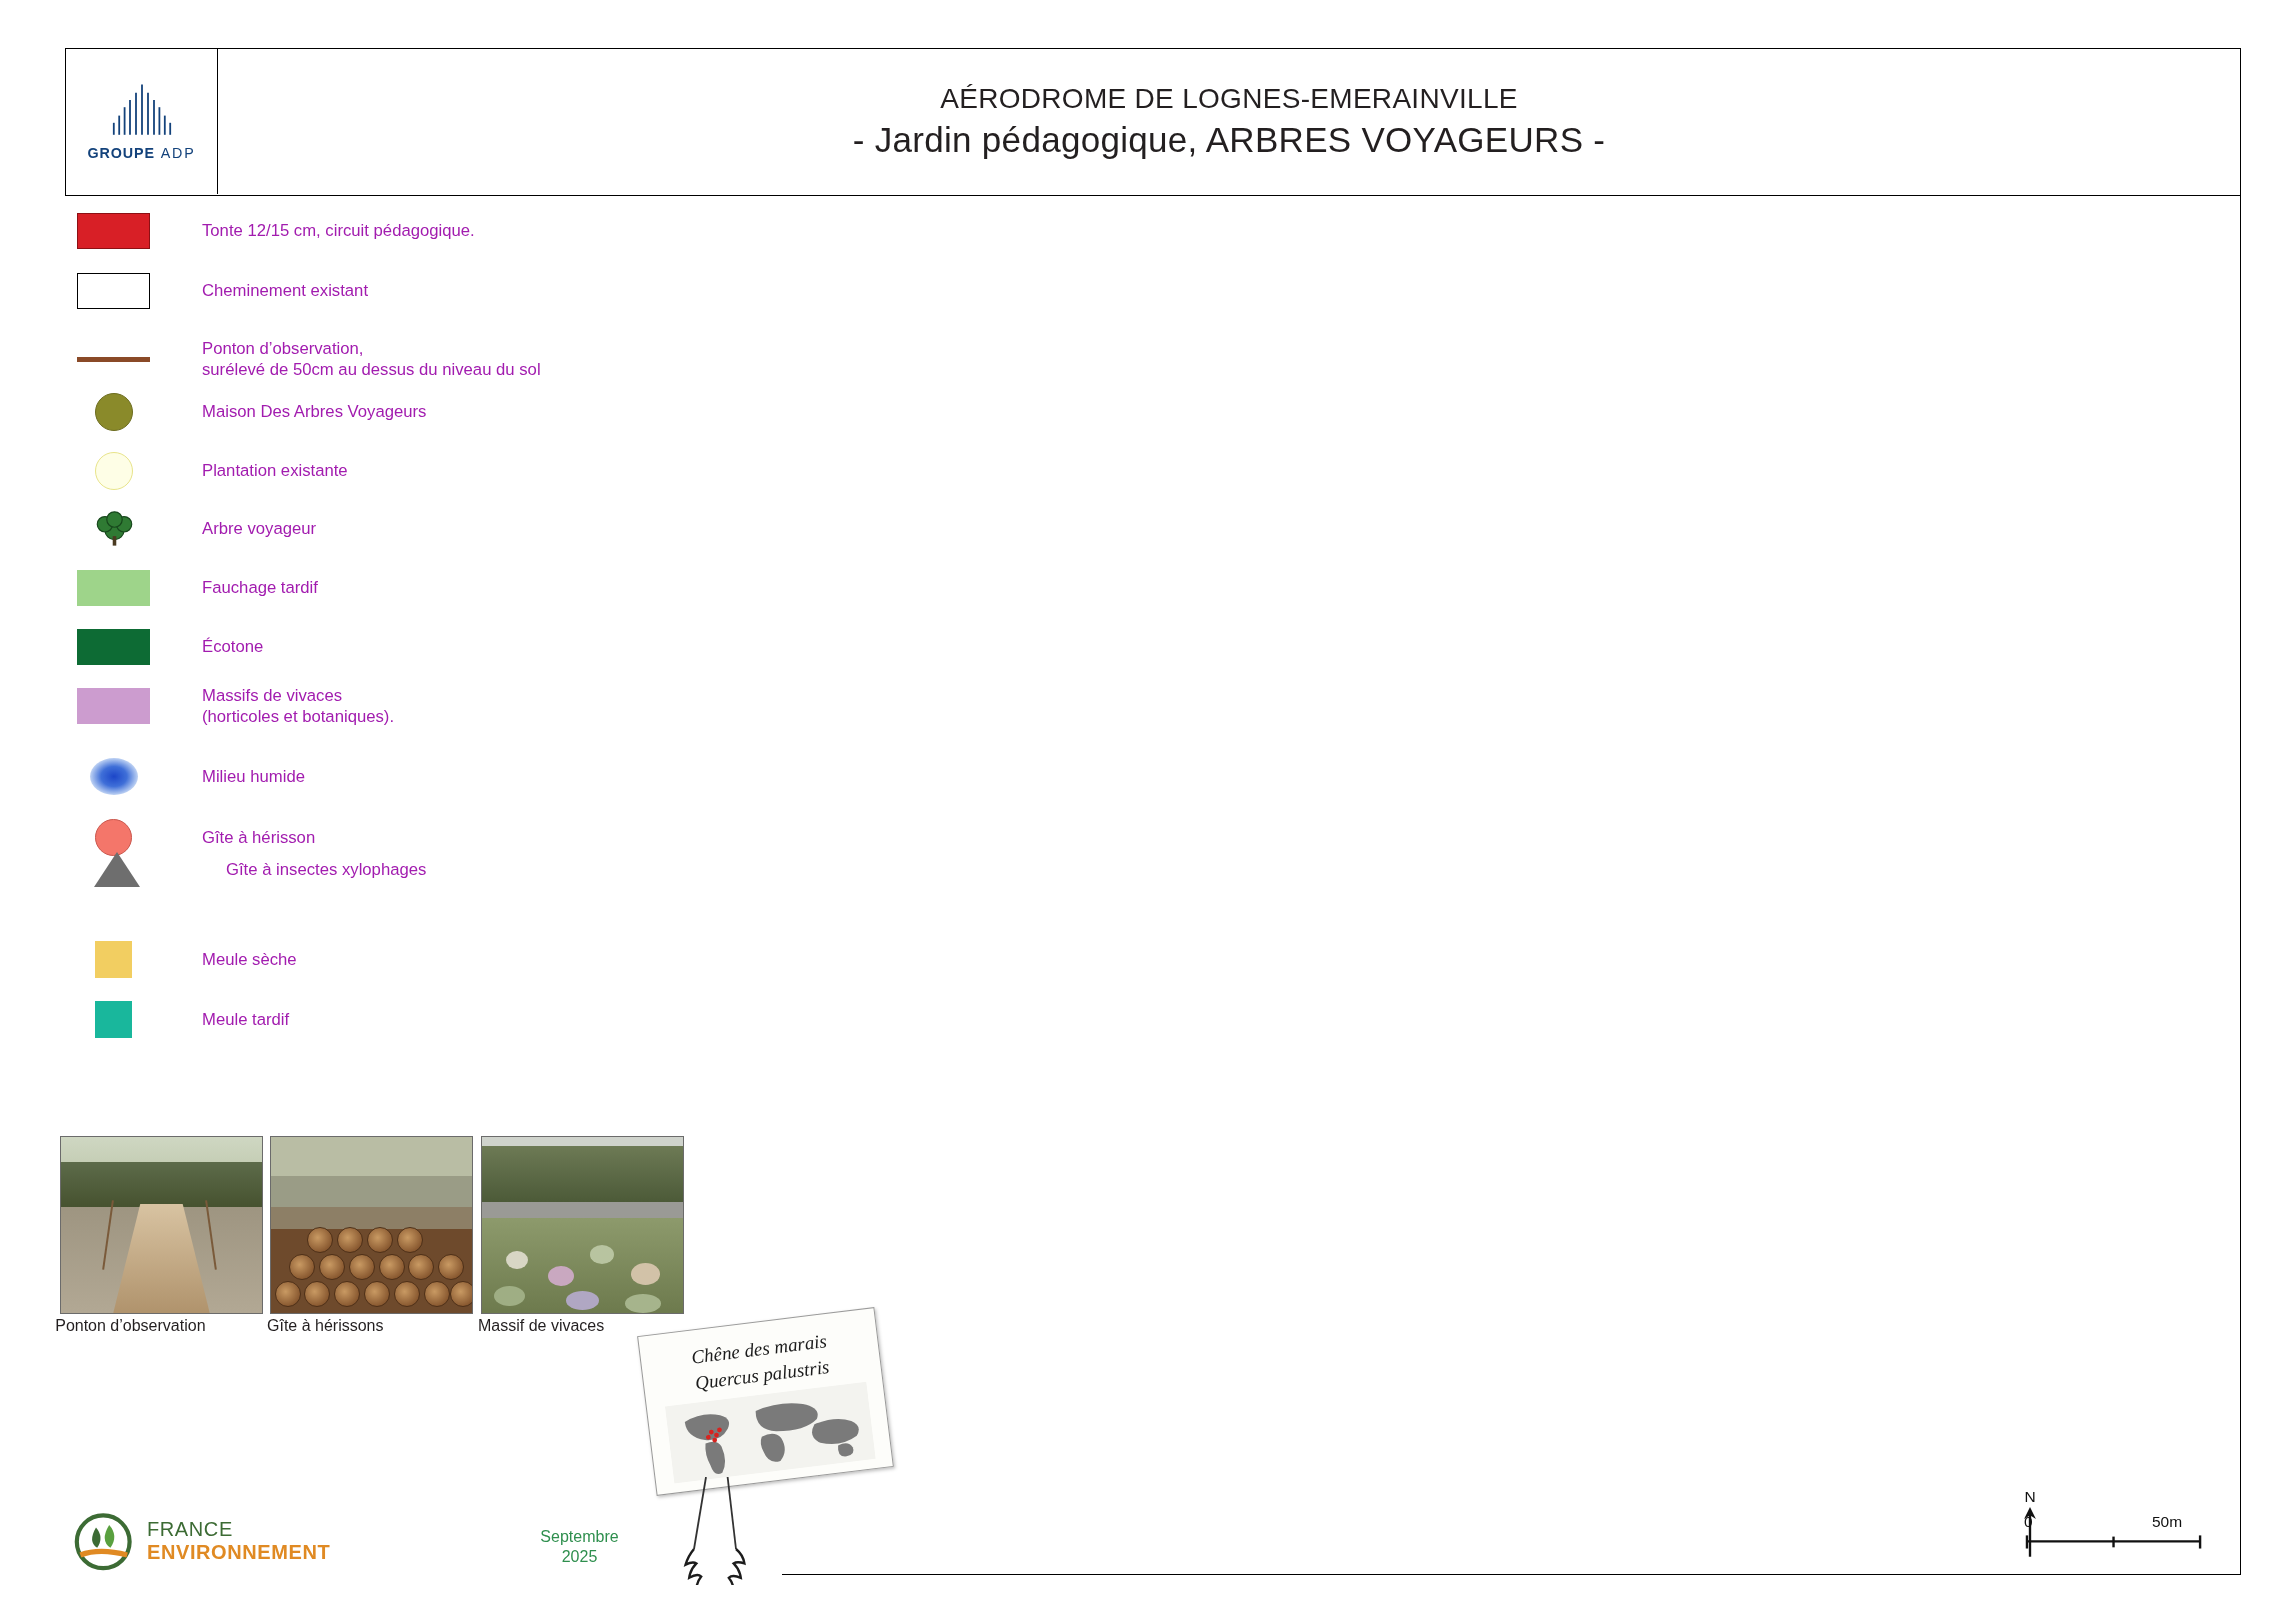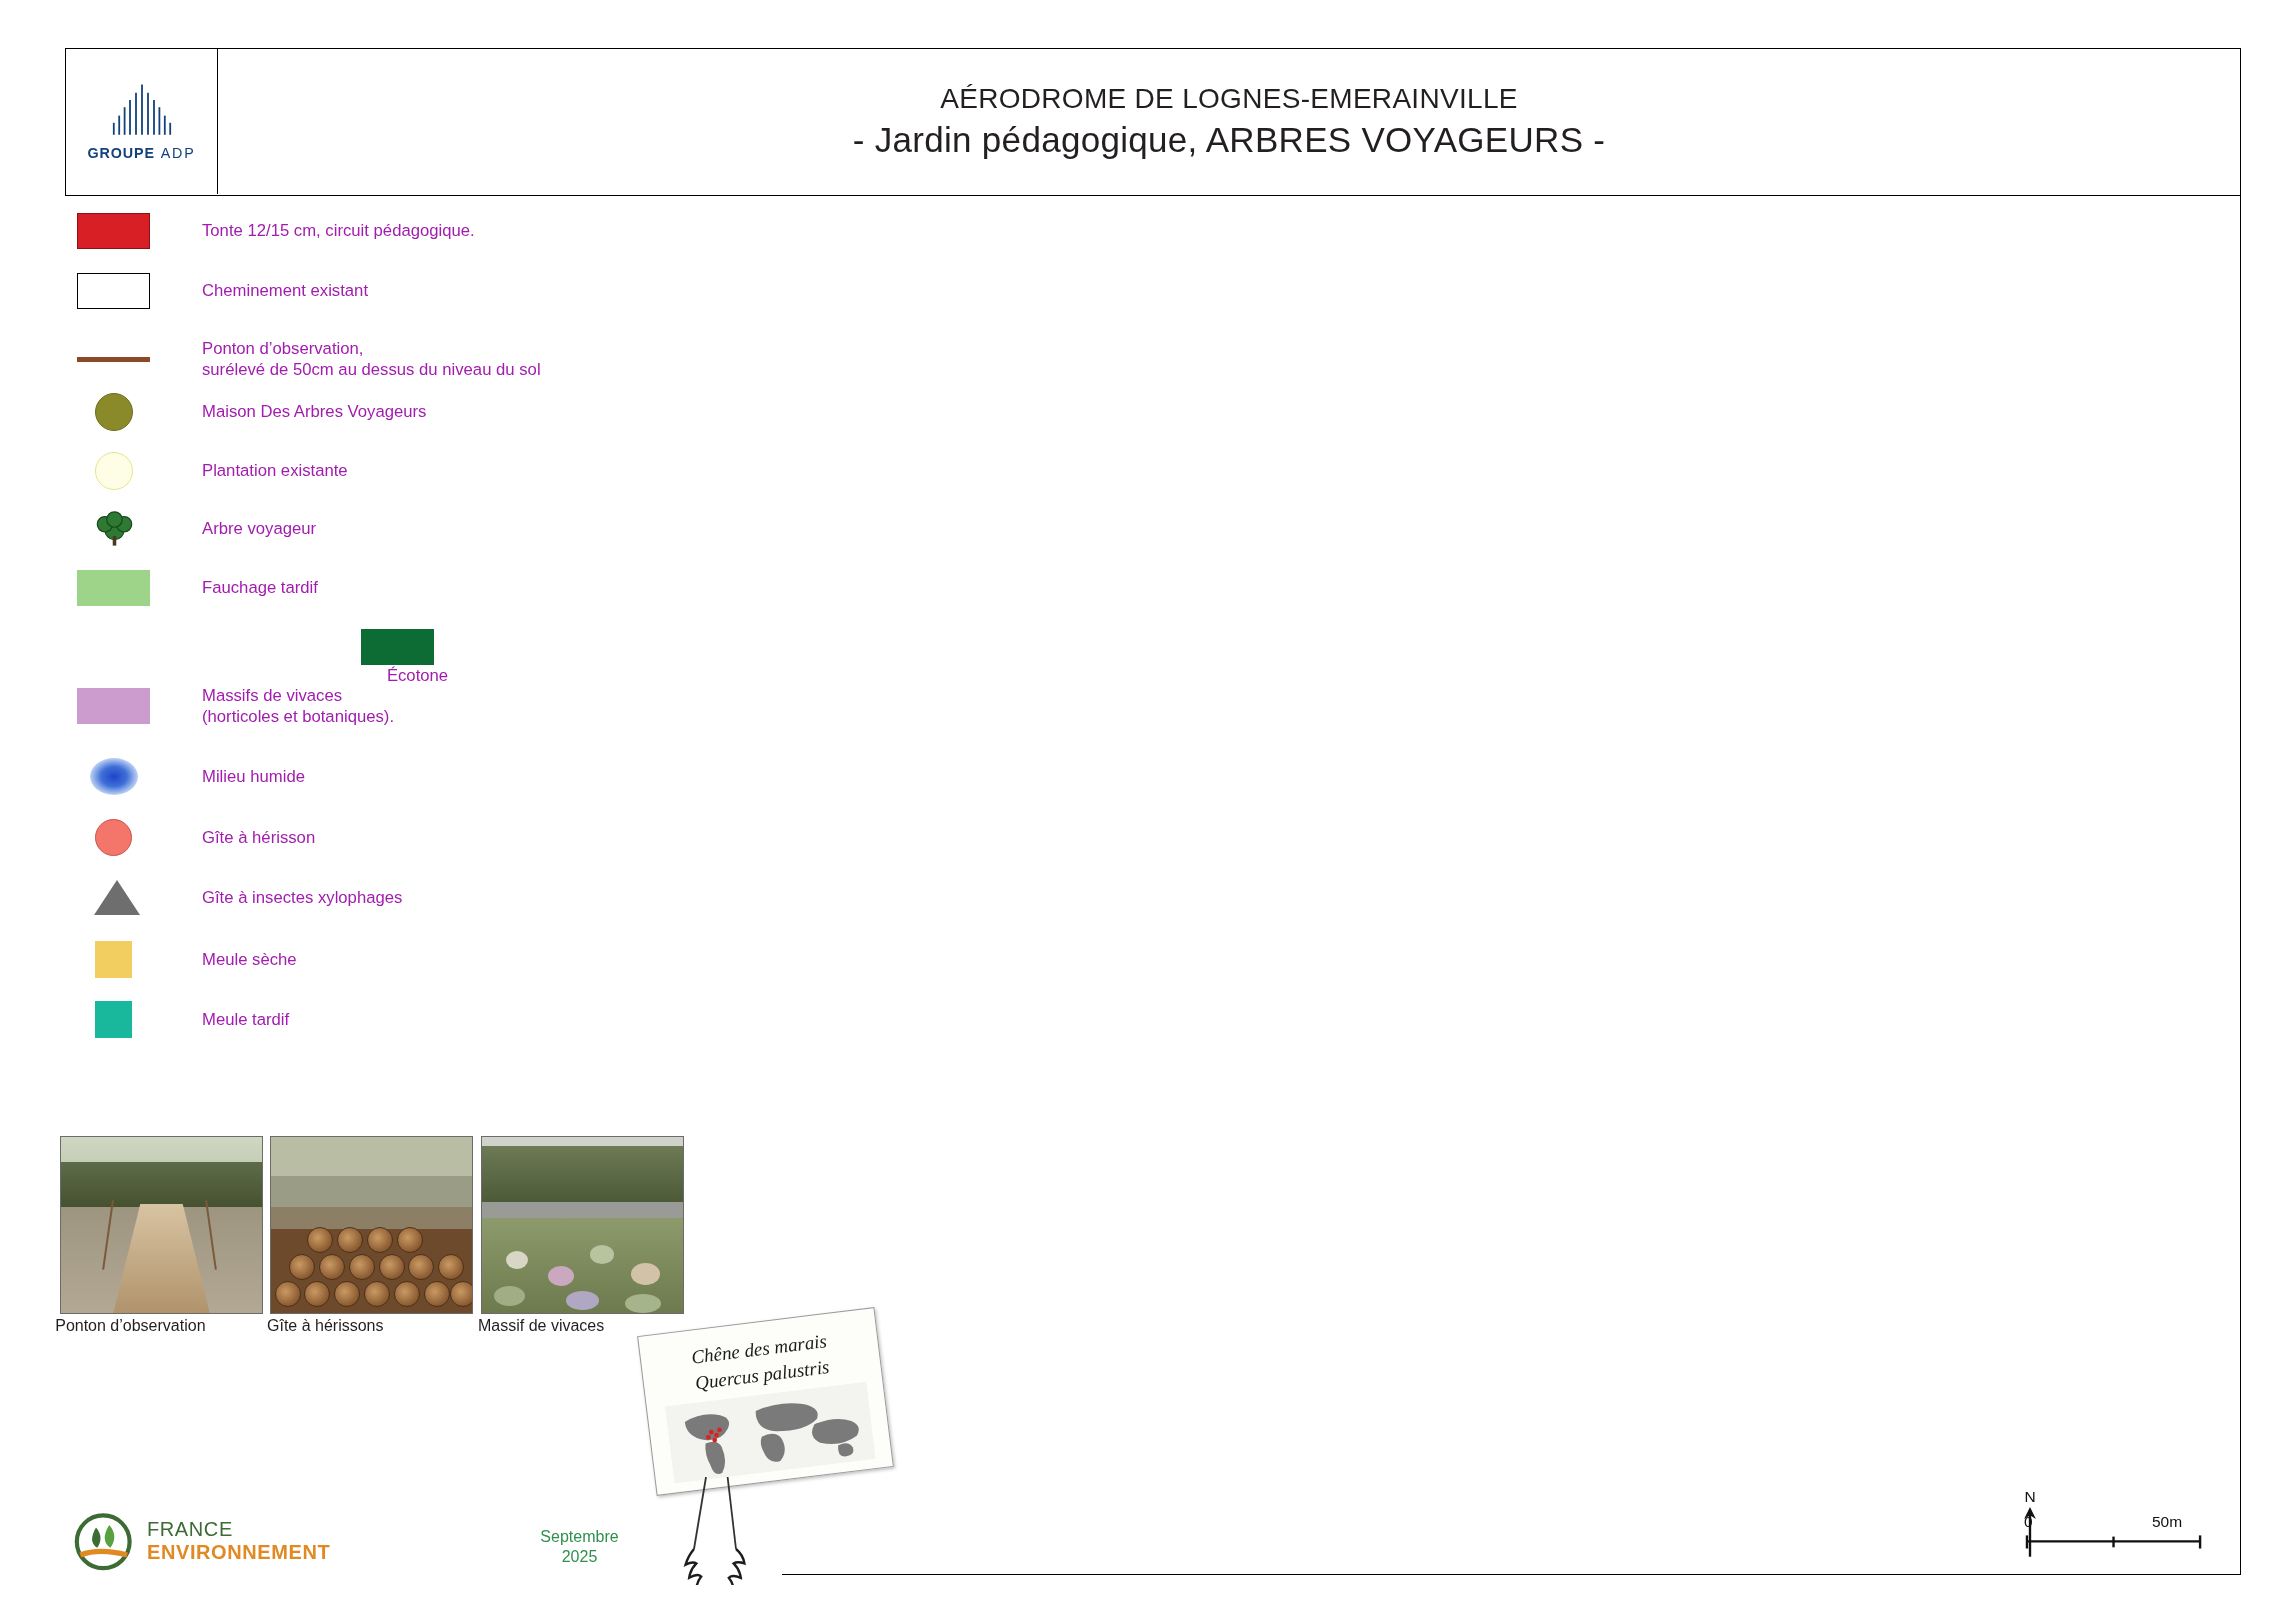--- a/index.html
+++ b/index.html
@@ -757,21 +757,21 @@
       <div class="leg-lab">Arbre voyageur</div>
     </div>
 
     <div class="leg-row" style="top:374px;">
       <div class="leg-sym">
           <div class="sym-green-band"></div>
         </div>
       <div class="leg-lab">Fauchage tardif</div>
     </div>
 
-    <div class="leg-row" style="top:433px;flex-direction:column;">
+    <div class="leg-row" style="top:433px;">
       <div class="leg-sym">
           <div class="sym-darkgreen-band"></div>
         </div>
       <div class="leg-lab">Écotone</div>
     </div>
 
     <div class="leg-row" style="top:489px;">
       <div class="leg-sym">
           <div class="sym-purple-band"></div>
         </div>
@@ -786,21 +786,21 @@
       <div class="leg-lab">Milieu humide</div>
     </div>
 
     <div class="leg-row" style="top:623px;">
       <div class="leg-sym">
           <div class="sym-circle-salmon" style="margin-left:18px;"></div>
         </div>
       <div class="leg-lab">Gîte à hérisson</div>
     </div>
 
-    <div class="leg-row" style="top:684px;">
+    <div class="leg-row" style="top:656px;gap:24px;">
       <div class="leg-sym">
           <div class="sym-tri-grey" style="margin-left:16.7px;"></div>
         </div>
       <div class="leg-lab">Gîte à insectes xylophages</div>
     </div>
 
     <div class="leg-row" style="top:745px;">
       <div class="leg-sym">
           <div class="sym-yellow-sq" style="margin-left:18px;"></div>
         </div>

